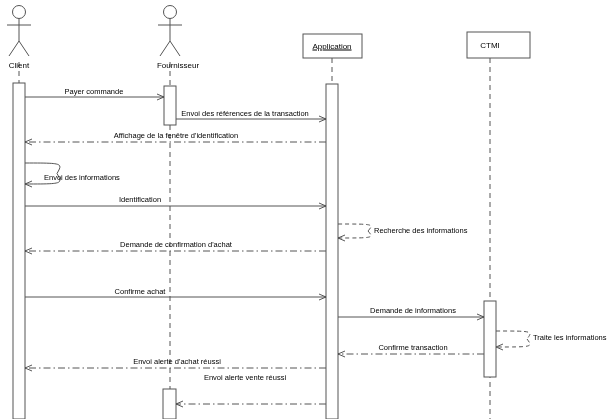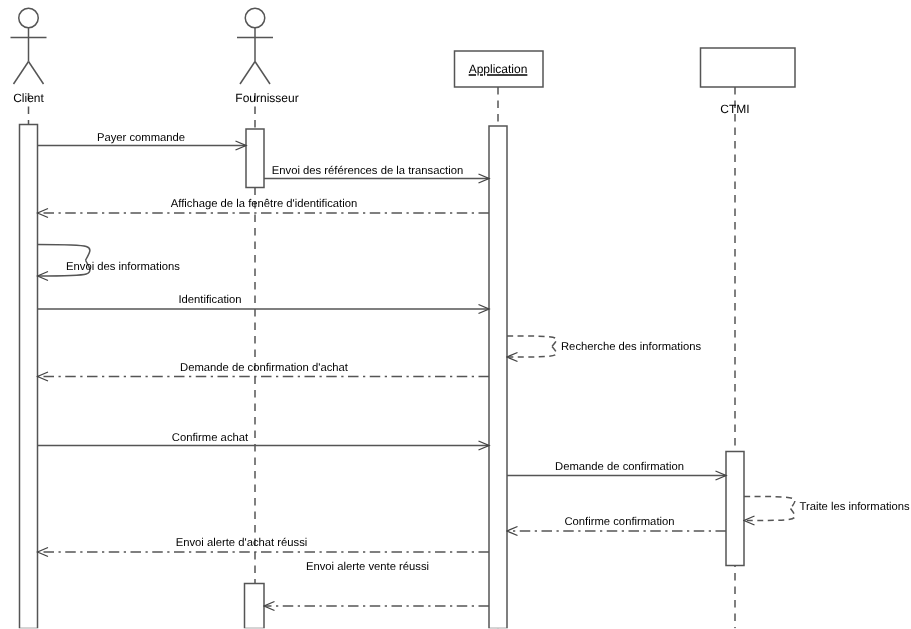--- a/index.html
+++ b/index.html
@@ -119,28 +119,28 @@
         </g>
         <line x1="484" y1="354" x2="338" y2="354" stroke="#555555" stroke-width="1" marker-end="url(#arrow-open-l)" stroke-dasharray="7,3,1.5,3"></line>
         <line x1="326" y1="368" x2="25" y2="368" stroke="#555555" stroke-width="1" marker-end="url(#arrow-open-l)" stroke-dasharray="7,3,1.5,3"></line>
         <line x1="326" y1="404" x2="176" y2="404" stroke="#555555" stroke-width="1" marker-end="url(#arrow-open-l)" stroke-dasharray="7,3,1.5,3"></line>
       </g>
   </svg>
   <div id="labels-layer">
       <div class="actor-label" style="left: 19px; top: 61px;">Client</div>
       <div class="actor-label" style="left: 170px; top: 61px; padding-left: 16px;">Fournisseur</div>
       <div class="obj-label underlined" style="left: 332px; top: 46px;">Application</div>
-      <div class="obj-label" style="left: 490px; top: 45px; margin-top: 28px;">CTMI</div>
+      <div class="obj-label" style="left: 490px; top: 45px;">CTMI</div>
       <div class="msg-label center" style="left: 94px; top: 88px;">Payer commande</div>
       <div class="msg-label center" style="left: 245px; top: 110px;">Envoi des références de la transaction</div>
       <div class="msg-label center" style="left: 176px; top: 132px;">Affichage de la fenêtre d'identification</div>
       <div class="msg-label" style="left: 44px; top: 174px;">Envoi des informations</div>
       <div class="msg-label center" style="left: 140px; top: 196px;">Identification</div>
       <div class="msg-label" style="left: 374px; top: 227px;">Recherche des informations</div>
       <div class="msg-label center" style="left: 176px; top: 241px;">Demande de confirmation d'achat</div>
       <div class="msg-label center" style="left: 140px; top: 288px;">Confirme achat</div>
-      <div class="msg-label center" style="left: 413px; top: 307px;">Demande de confirmation</div>
+      <div class="msg-label center" style="left: 413px; top: 307px;">Demande de informations</div>
       <div class="msg-label" style="left: 533px; top: 334px; text-align: center;">Traite les informations</div>
-      <div class="msg-label center" style="left: 413px; top: 344px;">Confirme confirmation</div>
-      <div class="msg-label center" style="left: 161px; top: 358px;">Envoi alerte d'achat réussi</div>
+      <div class="msg-label center" style="left: 413px; top: 344px;">Confirme transaction</div>
+      <div class="msg-label center" style="left: 177px; top: 358px;">Envoi alerte d'achat réussi</div>
       <div class="msg-label center" style="left: 245px; top: 374px;">Envoi alerte vente réussi</div>
     </div>
 </div>
 
 </body></html>

